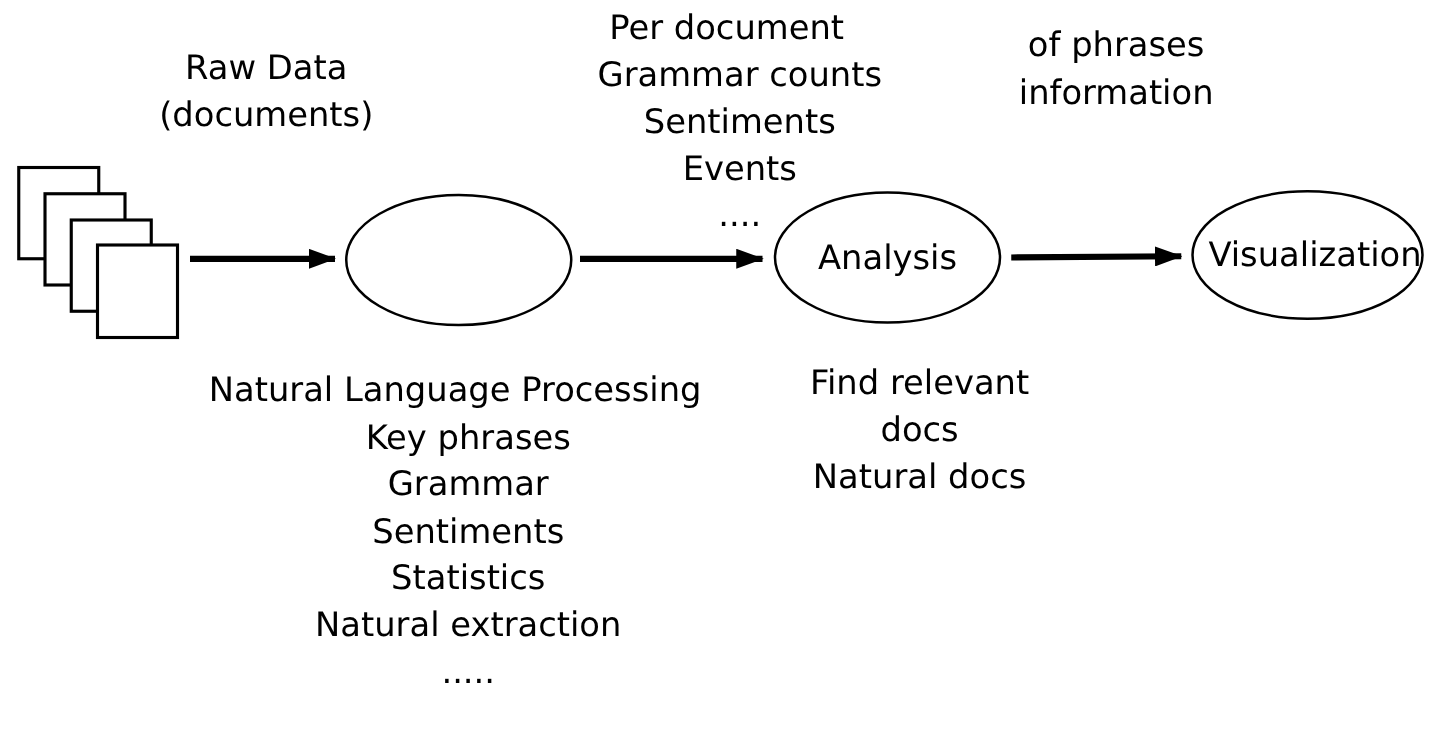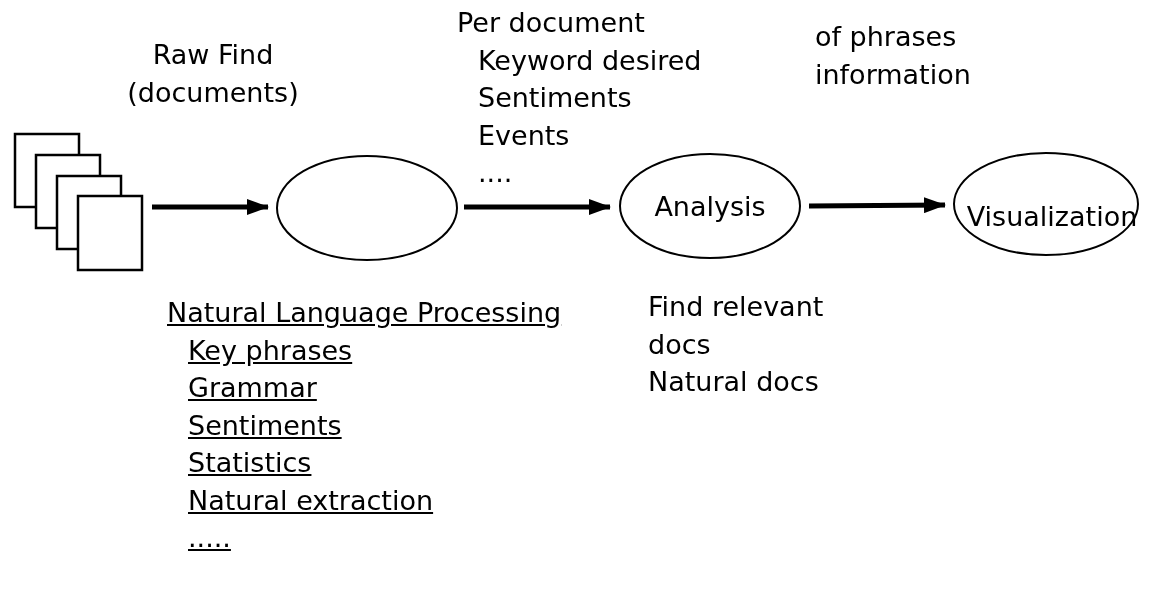--- a/index.html
+++ b/index.html
@@ -20,21 +20,21 @@
     position: absolute;
     top: 0;
     left: 0;
   }
   .txt {
     position: absolute;
     font-size: 27px;
     line-height: 37.5px;
     white-space: nowrap;
   }
-  .txt .line { white-space: nowrap; }
+  .txt .line { white-space: nowrap; text-align: center; }
   .indent { padding-left: 21px; }
   .center { text-align: center; }
   .node-label {
     position: absolute;
     width: 184px;
     text-align: center;
     font-size: 27px;
     line-height: 37.5px;
     white-space: nowrap;
   }
@@ -61,41 +61,41 @@
     <line x1="152" y1="207" x2="268" y2="207" stroke="#000000" stroke-width="5" marker-end="url(#arrowhead)"></line>
     <line x1="464" y1="207" x2="610" y2="207" stroke="#000000" stroke-width="5" marker-end="url(#arrowhead)"></line>
     <line x1="809" y1="206" x2="945" y2="205" stroke="#000000" stroke-width="5" marker-end="url(#arrowhead)"></line>
 
     <ellipse cx="367" cy="208" rx="90" ry="52" fill="#ffffff" stroke="#000000" stroke-width="2"></ellipse>
     <ellipse cx="710" cy="206" rx="90" ry="52" fill="#ffffff" stroke="#000000" stroke-width="2"></ellipse>
     <ellipse cx="1046" cy="204" rx="92" ry="51" fill="#ffffff" stroke="#000000" stroke-width="2"></ellipse>
   </svg>
 
   <div class="node-label" style="left:618px; top:188px;">Analysis</div>
-  <div class="node-label" style="left:960px; top:186px;margin-top:12px;">Visualization</div>
+  <div class="node-label" style="left:960px; top:186px;">Visualization</div>
 
   <div class="txt center" style="left:121px; top:36px; width:184px;">
-    <div class="line">Raw Find</div>
+    <div class="line">Raw Data</div>
     <div class="line">(documents)</div>
   </div>
 
   <div class="txt" style="left:457px; top:4px;">
     <div class="line">Per document</div>
-    <div class="line indent">Keyword desired</div>
+    <div class="line indent">Grammar counts</div>
     <div class="line indent">Sentiments</div>
     <div class="line indent">Events</div>
     <div class="line indent">....</div>
   </div>
 
   <div class="txt" style="left:815px; top:18px;">
     <div class="line">of phrases</div>
     <div class="line">information</div>
   </div>
 
-  <div class="txt" style="left:167px; top:294px;text-decoration:underline;">
+  <div class="txt" style="left:167px; top:294px;">
     <div class="line">Natural Language Processing</div>
     <div class="line indent">Key phrases</div>
     <div class="line indent">Grammar</div>
     <div class="line indent">Sentiments</div>
     <div class="line indent">Statistics</div>
     <div class="line indent">Natural extraction</div>
     <div class="line indent">.....</div>
   </div>
 
   <div class="txt" style="left:648px; top:288px;">

